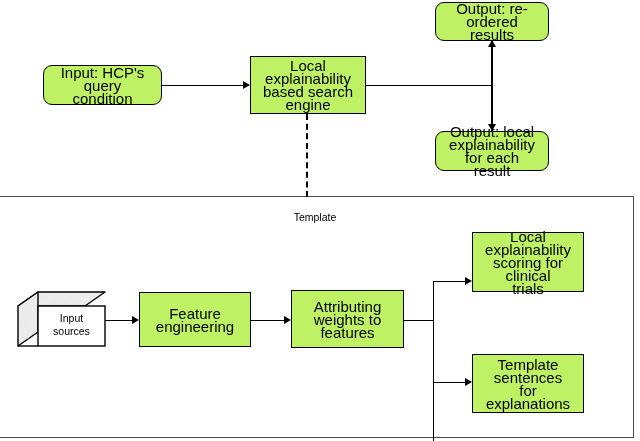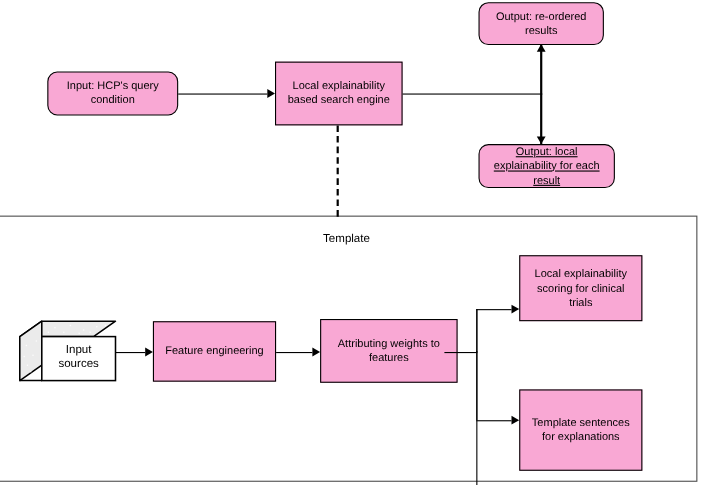--- a/index.html
+++ b/index.html
@@ -15,28 +15,28 @@
     width: 640px;
     height: 441px;
     background: #ffffff;
     overflow: hidden;
   }
 
   
   .node {
     position: absolute;
     box-sizing: border-box;
-    background: #f9a8d4;
+    background: #bef264;
     border: 1.4px solid #000000;
     display: flex;
     align-items: center;
     justify-content: center;
     text-align: center;
     color: #000000;
-    font-size: 10px;
+    font-size: 15px;
     line-height: 13px;
     letter-spacing: 0px;
   }
   .node .label {
     display: block;
     padding: 0 4px;
     white-space: pre-line;
   }
   .rounded {
     border-radius: 9px;
@@ -123,21 +123,21 @@
   <div class="node" style="left:250px; top:56px; width:116px; height:58px;">
     <span class="label">Local explainability
 based search engine</span>
   </div>
 
   <div class="node rounded" style="left:435px; top:2px; width:114px; height:39px;">
     <span class="label">Output: re-ordered
 results</span>
   </div>
 
-  <div class="node rounded" style="left:435px; top:131px; width:124px; height:40px;text-decoration:underline;">
+  <div class="node rounded" style="left:435px; top:131px; width:114px; height:40px;">
     <span class="label">Output: local
 explainability for each
 result</span>
   </div>
 
   <div class="line-h" style="left:162px; top:84.5px; width:81px;"></div>
   <div class="arrow arrow-right" style="left:243px; top:80.5px;"></div>
 
   <div class="line-h" style="left:366px; top:84.5px; width:127px;"></div>
 
@@ -177,32 +177,32 @@
       </g>
     </svg>
     <div id="data-cube-label" style="left:22px; top:22px; width:67px;">Input
 sources</div>
   </div>
 
   <div class="node" style="left:139px; top:292px; width:112px; height:55px;">
     <span class="label">Feature engineering</span>
   </div>
 
-  <div class="node" style="left:291px; top:290px; width:125px; height:58px;">
+  <div class="node" style="left:291px; top:290px; width:113px; height:58px;">
     <span class="label">Attributing weights to
 features</span>
   </div>
 
   <div class="node" style="left:472px; top:232px; width:112px; height:60px;">
     <span class="label">Local explainability
 scoring for clinical
 trials</span>
   </div>
 
-  <div class="node" style="left:472px; top:354px; width:112px; height:74px;">
+  <div class="node" style="left:472px; top:354px; width:112px; height:59px;">
     <span class="label">Template sentences
 for explanations</span>
   </div>
 
   <div class="line-h" style="left:105px; top:319.5px; width:27px;"></div>
   <div class="arrow arrow-right" style="left:132px; top:315.5px;"></div>
 
   <div class="line-h" style="left:251px; top:319.5px; width:33px;"></div>
   <div class="arrow arrow-right" style="left:284px; top:315.5px;"></div>
 

